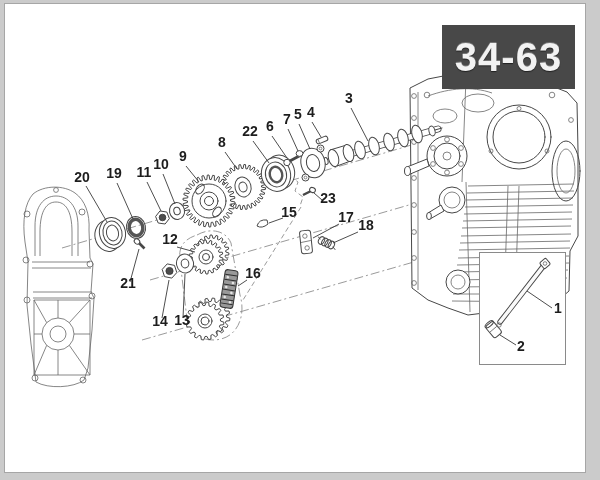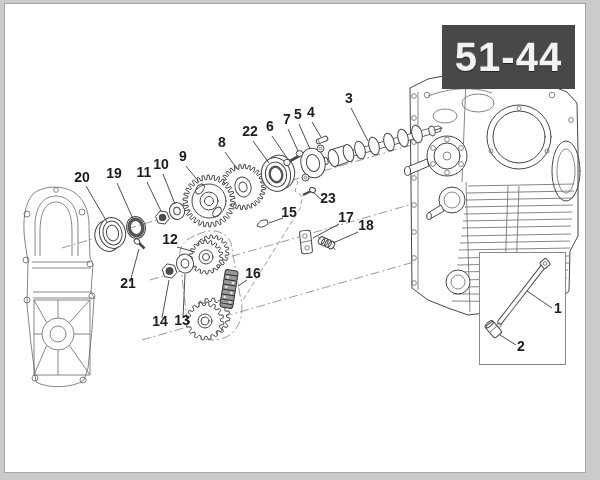--- a/index.html
+++ b/index.html
@@ -360,15 +360,15 @@
     <text class="lbl" x="128" y="288">21</text>
     <text class="lbl" x="160" y="326">14</text>
     <text class="lbl" x="182" y="325">13</text>
     <text class="lbl" x="253" y="278">16</text>
     <text class="lbl" x="558" y="313">1</text>
     <text class="lbl" x="521" y="351">2</text>
   </g>
 </svg>
 
 <div class="code-box">
-  <span>51-44</span>
+  <span>34-63</span>
 </div>
 </div>
 
 </body></html>

